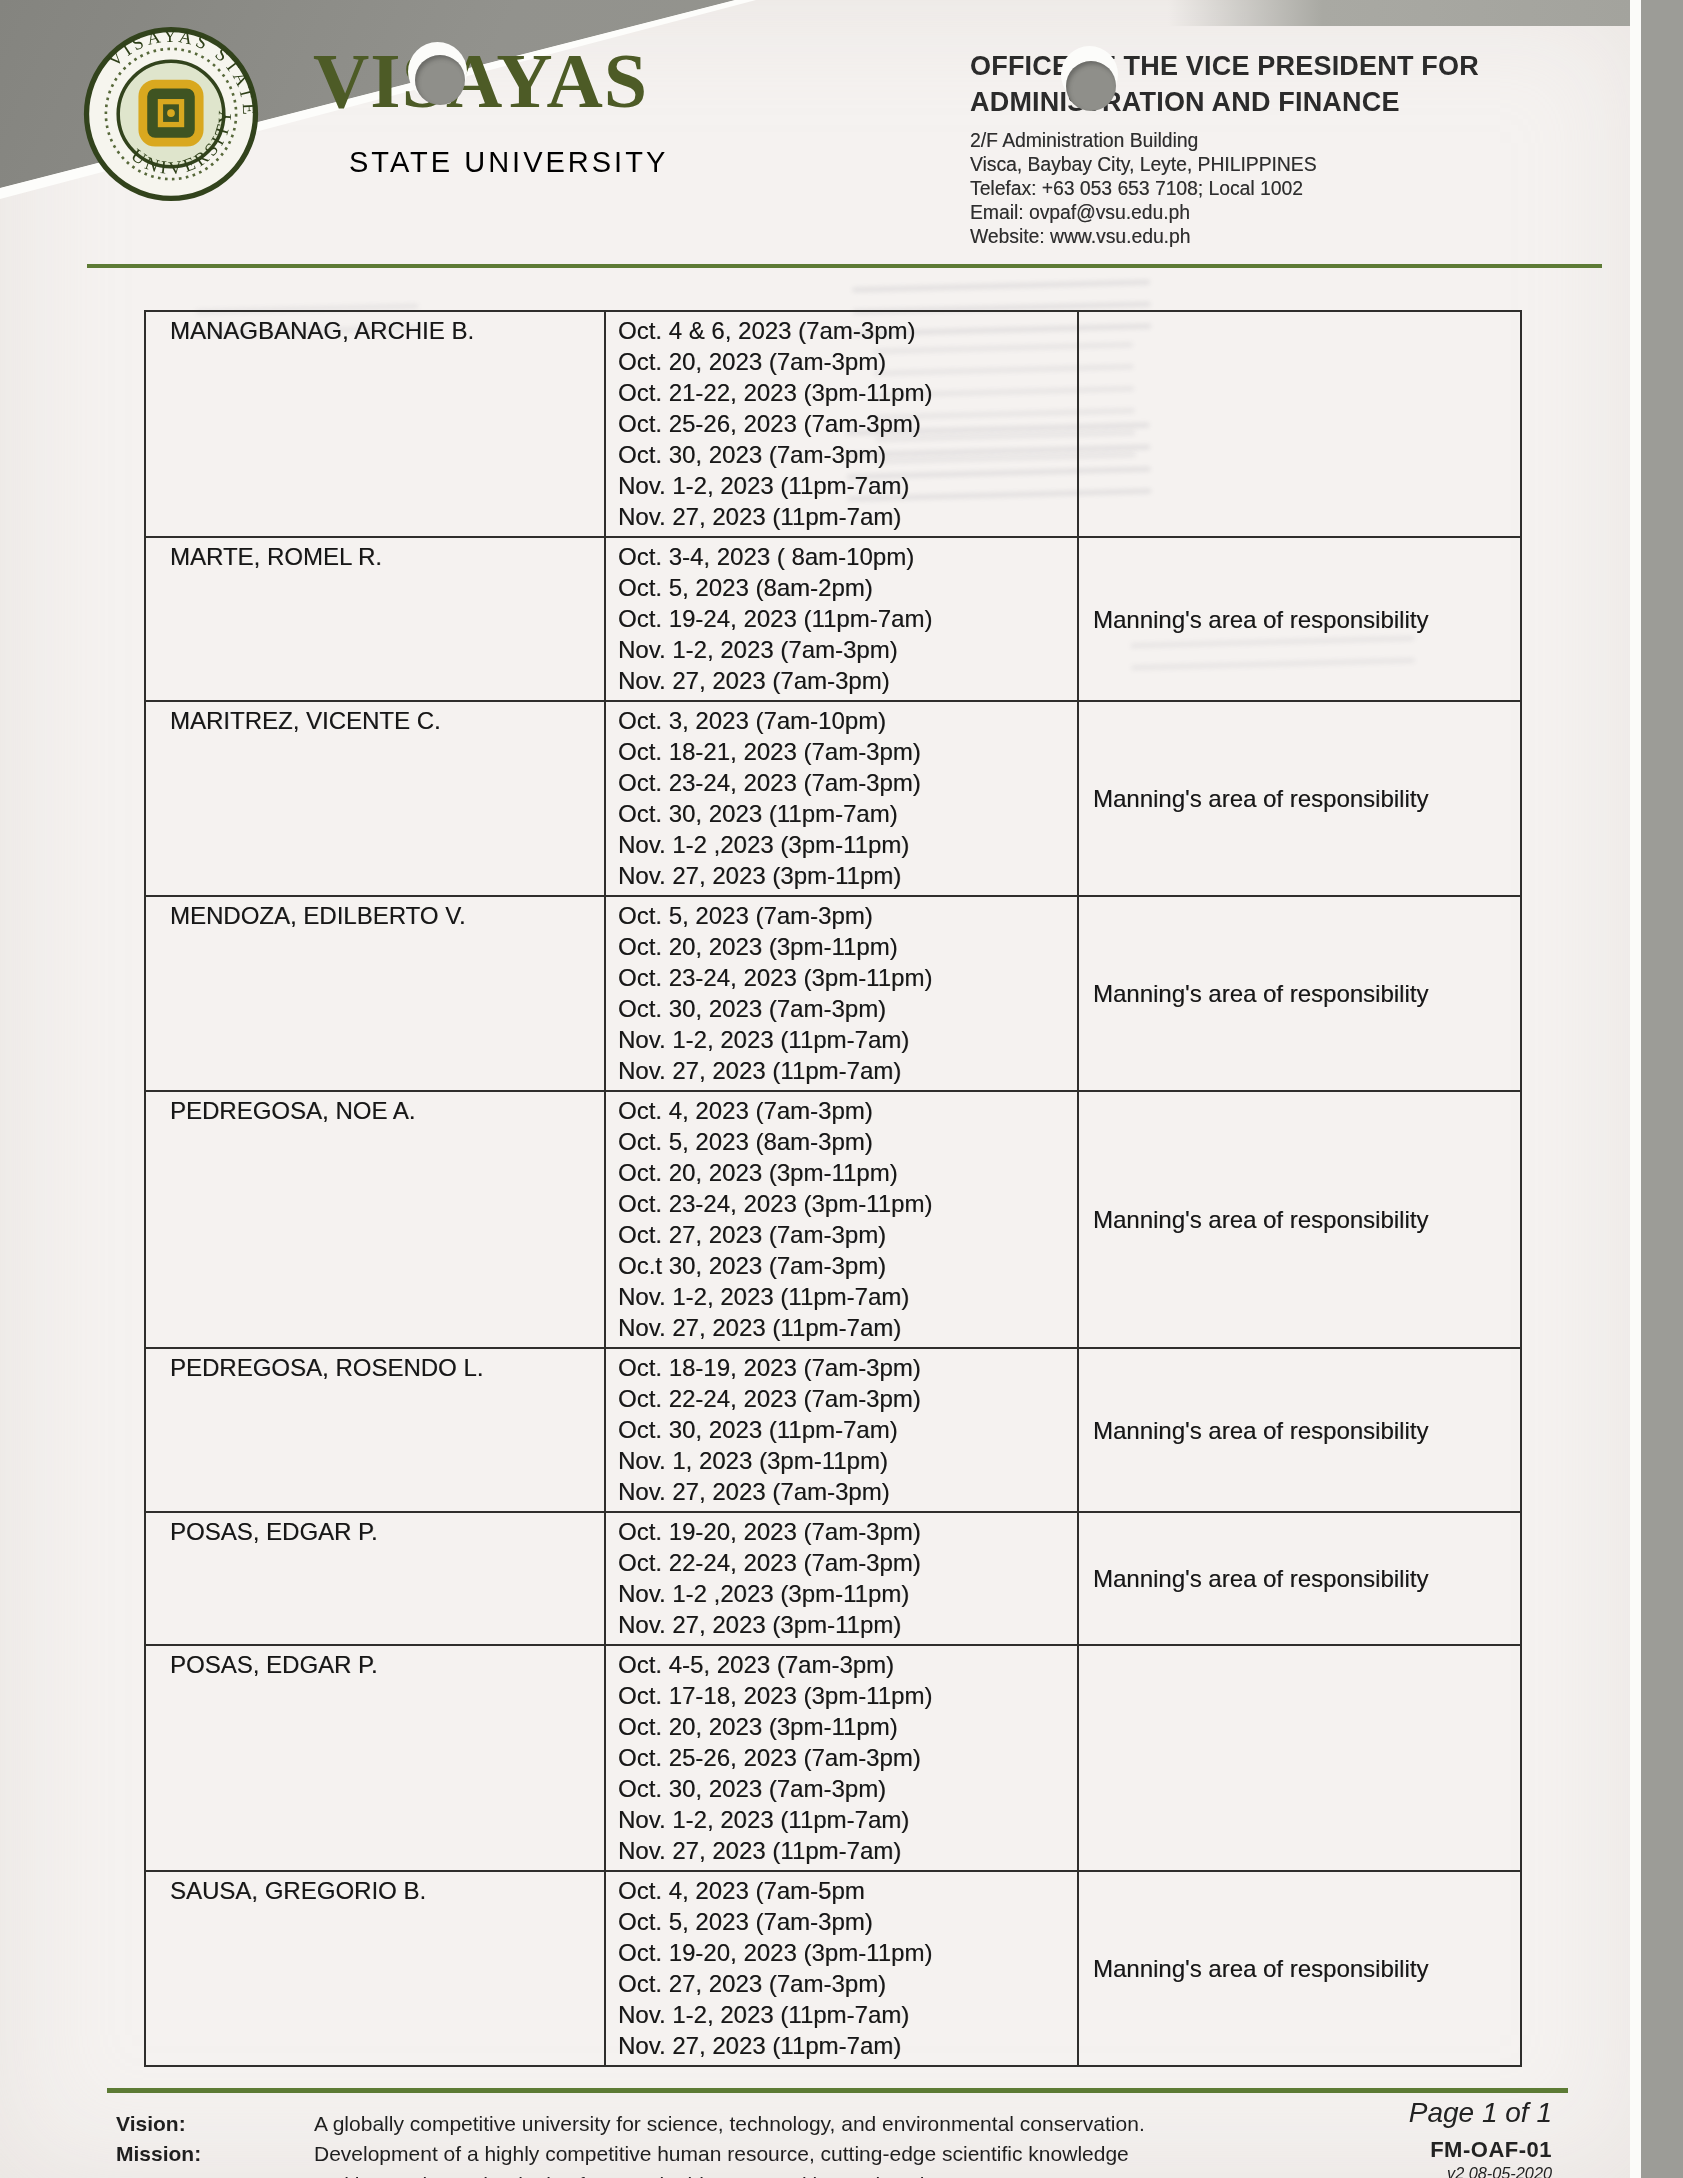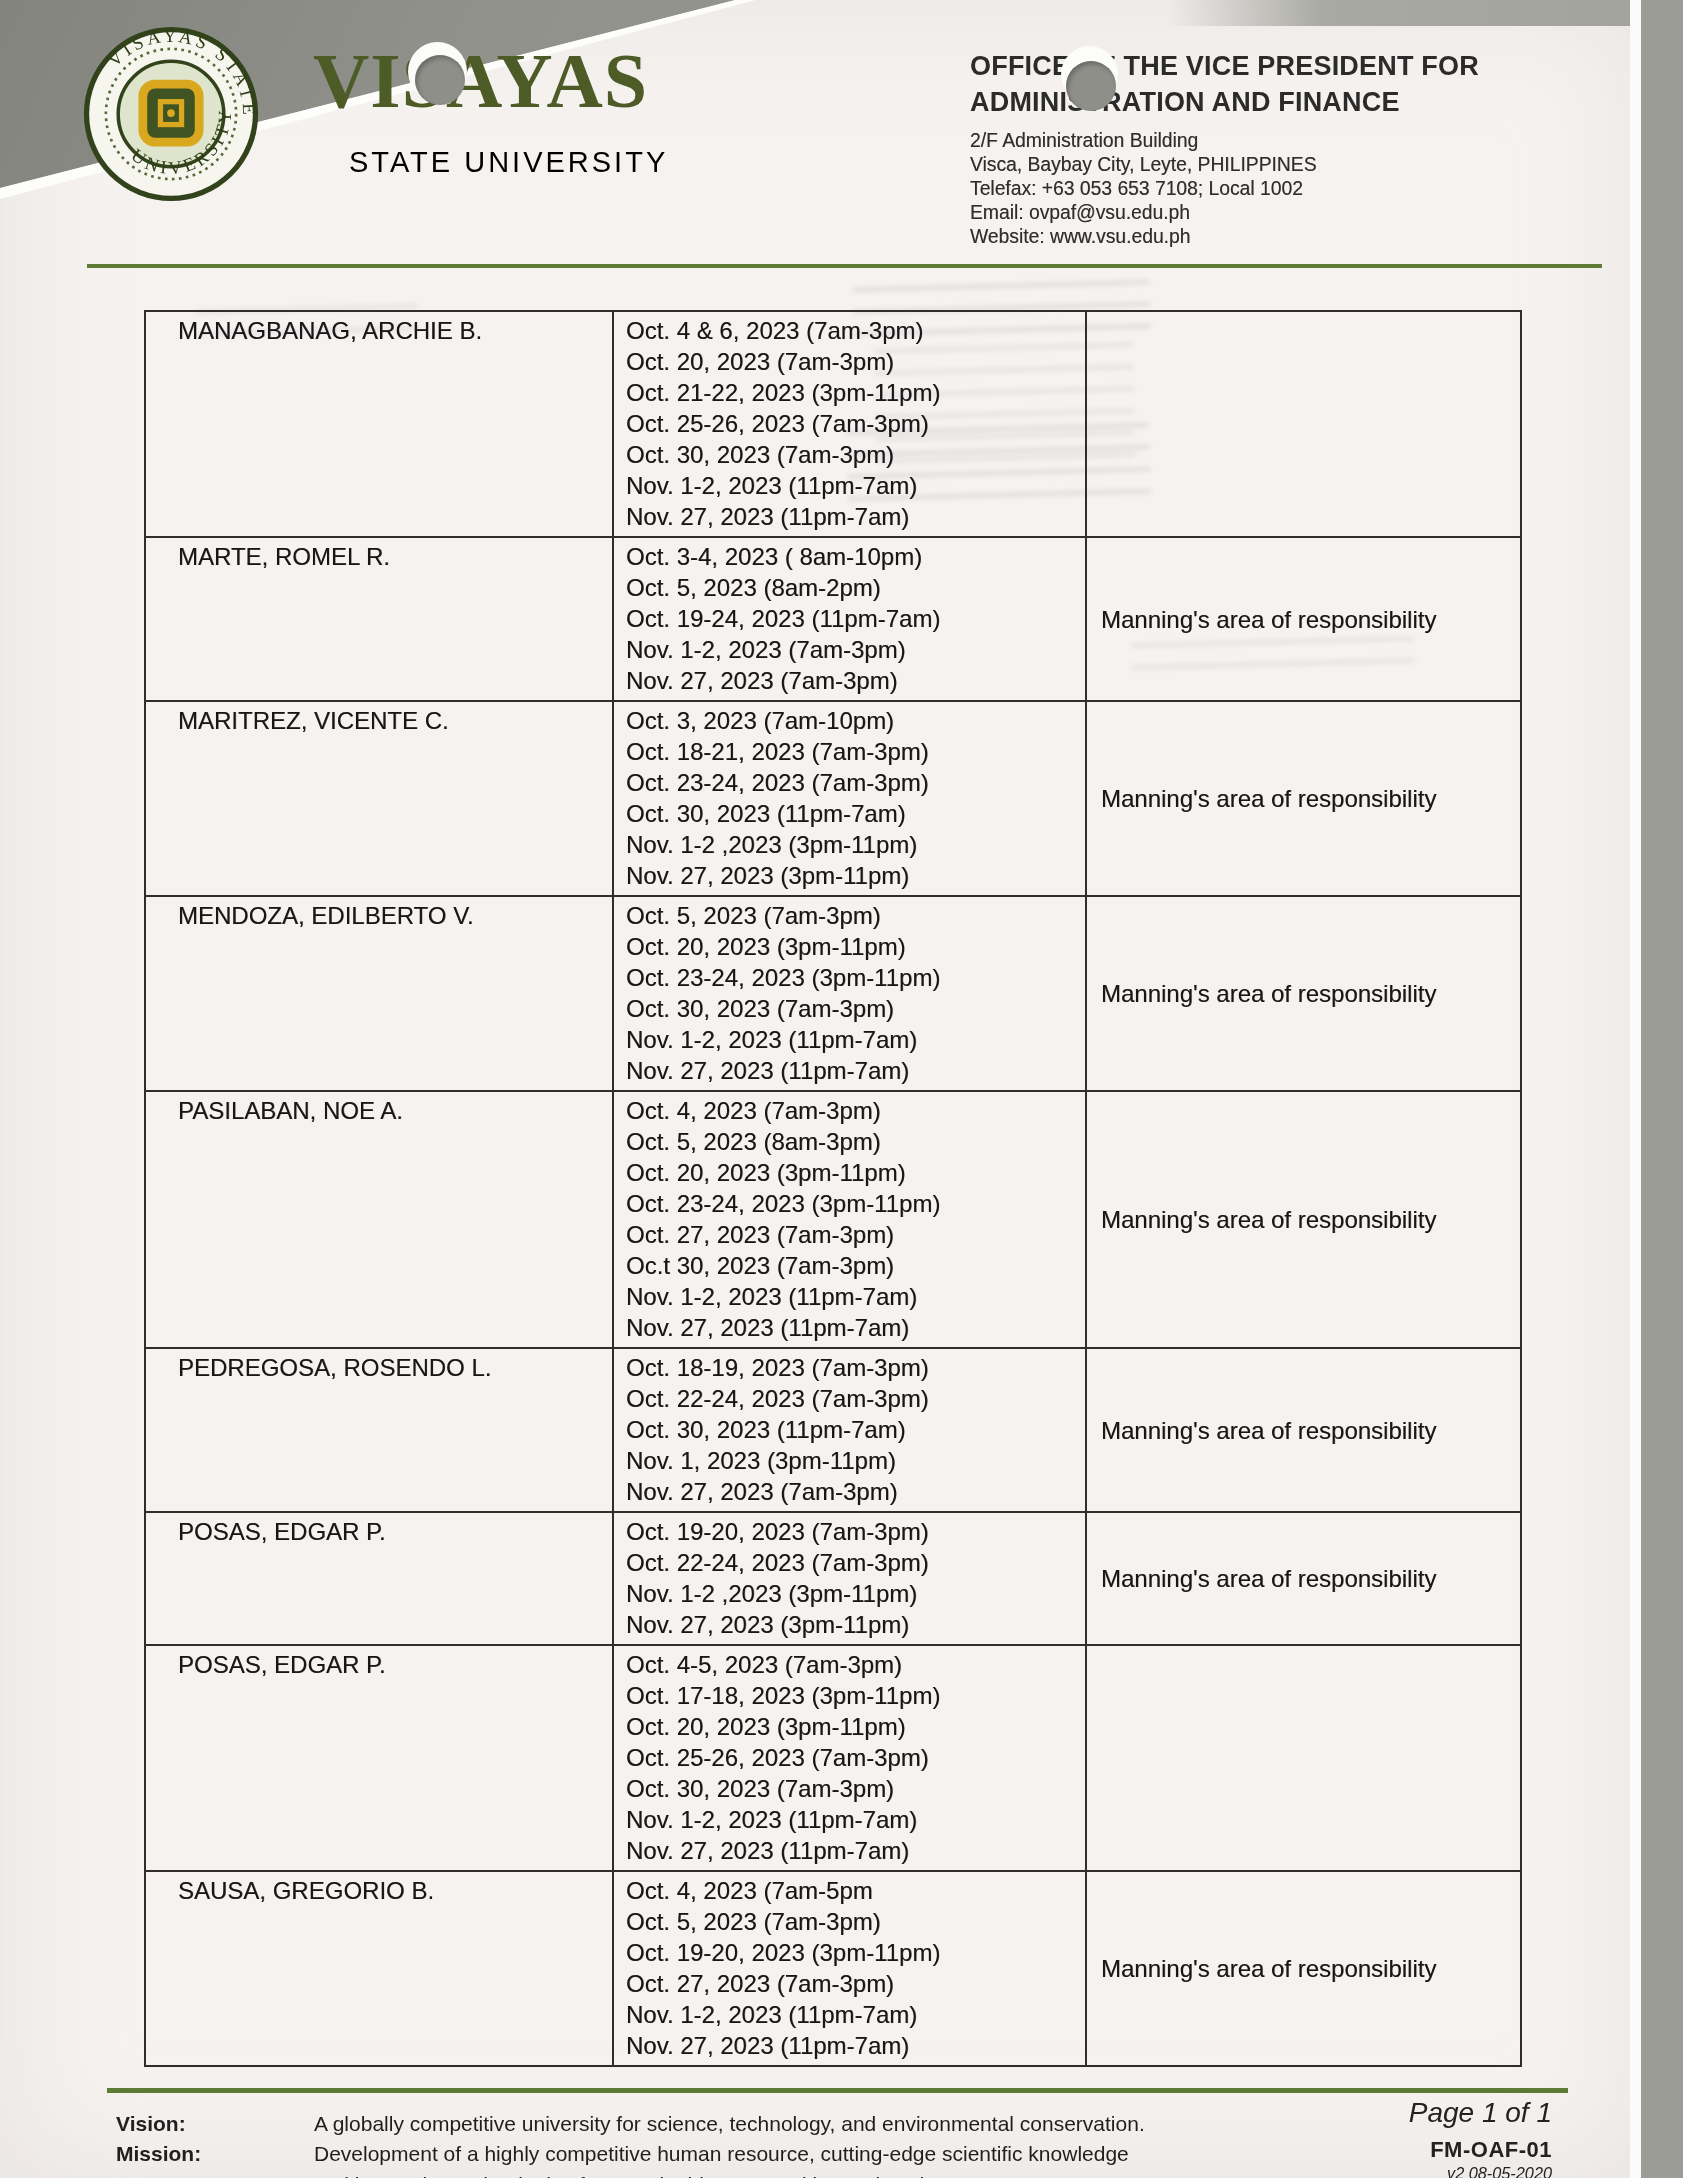--- a/index.html
+++ b/index.html
@@ -38,21 +38,21 @@
   .office .addr{font-size:19.3px;line-height:24px;margin-top:9px;color:#2e2e2e;}
   .office .addr div{text-shadow:0.3px 0.3px 0.3px rgba(0,0,0,.4);}
 
   .rule{position:absolute;background:#5d7b35;}
   .rule-top{left:87px;top:264px;width:1515px;height:4px;}
   .rule-bottom{left:107px;top:2088px;width:1461px;height:5px;}
 
   
   .dtable{position:absolute;left:144px;top:310px;width:1374px;border:2px solid #2f2e2c;
           color:#171717;font-size:24px;line-height:31px;}
-  .trow{display:flex;border-bottom:2px solid #2f2e2c;padding-left:8px;}
+  .trow{display:flex;border-bottom:2px solid #2f2e2c;}
   .trow:last-child{border-bottom:none;}
   .c-name{width:460px;box-sizing:border-box;padding:3px 10px 4px 24px;border-right:2px solid #2f2e2c;
           font-size:24px;}
   .c-dates{width:473px;box-sizing:border-box;padding:3px 8px 4px 12px;border-right:2px solid #2f2e2c;}
   .c-remark{flex:1;display:flex;align-items:center;box-sizing:border-box;padding-left:14px;font-size:24px;}
   .dtable .cell-text, .c-name, .c-dates div, .c-remark div{
           text-shadow:0.4px 0.4px 0.4px rgba(20,20,20,.45);}
 
   
   .f-right{position:absolute;right:131px;top:2097px;text-align:right;color:#222;}
@@ -186,21 +186,21 @@
           <div class="cell-text">Oct. 30, 2023 (7am-3pm)</div>
           <div class="cell-text">Nov. 1-2, 2023 (11pm-7am)</div>
           <div class="cell-text">Nov. 27, 2023 (11pm-7am)</div>
         </div>
       <div class="c-remark">
           <div>Manning's area of responsibility</div>
         </div>
     </div>
 
     <div class="trow">
-      <div class="c-name">PASILABAN, NOE A.</div>
+      <div class="c-name">PEDREGOSA, NOE A.</div>
       <div class="c-dates">
           <div class="cell-text">Oct. 4, 2023 (7am-3pm)</div>
           <div class="cell-text">Oct. 5, 2023 (8am-3pm)</div>
           <div class="cell-text">Oct. 20, 2023 (3pm-11pm)</div>
           <div class="cell-text">Oct. 23-24, 2023 (3pm-11pm)</div>
           <div class="cell-text">Oct. 27, 2023 (7am-3pm)</div>
           <div class="cell-text">Oc.t 30, 2023 (7am-3pm)</div>
           <div class="cell-text">Nov. 1-2, 2023 (11pm-7am)</div>
           <div class="cell-text">Nov. 27, 2023 (11pm-7am)</div>
         </div>

